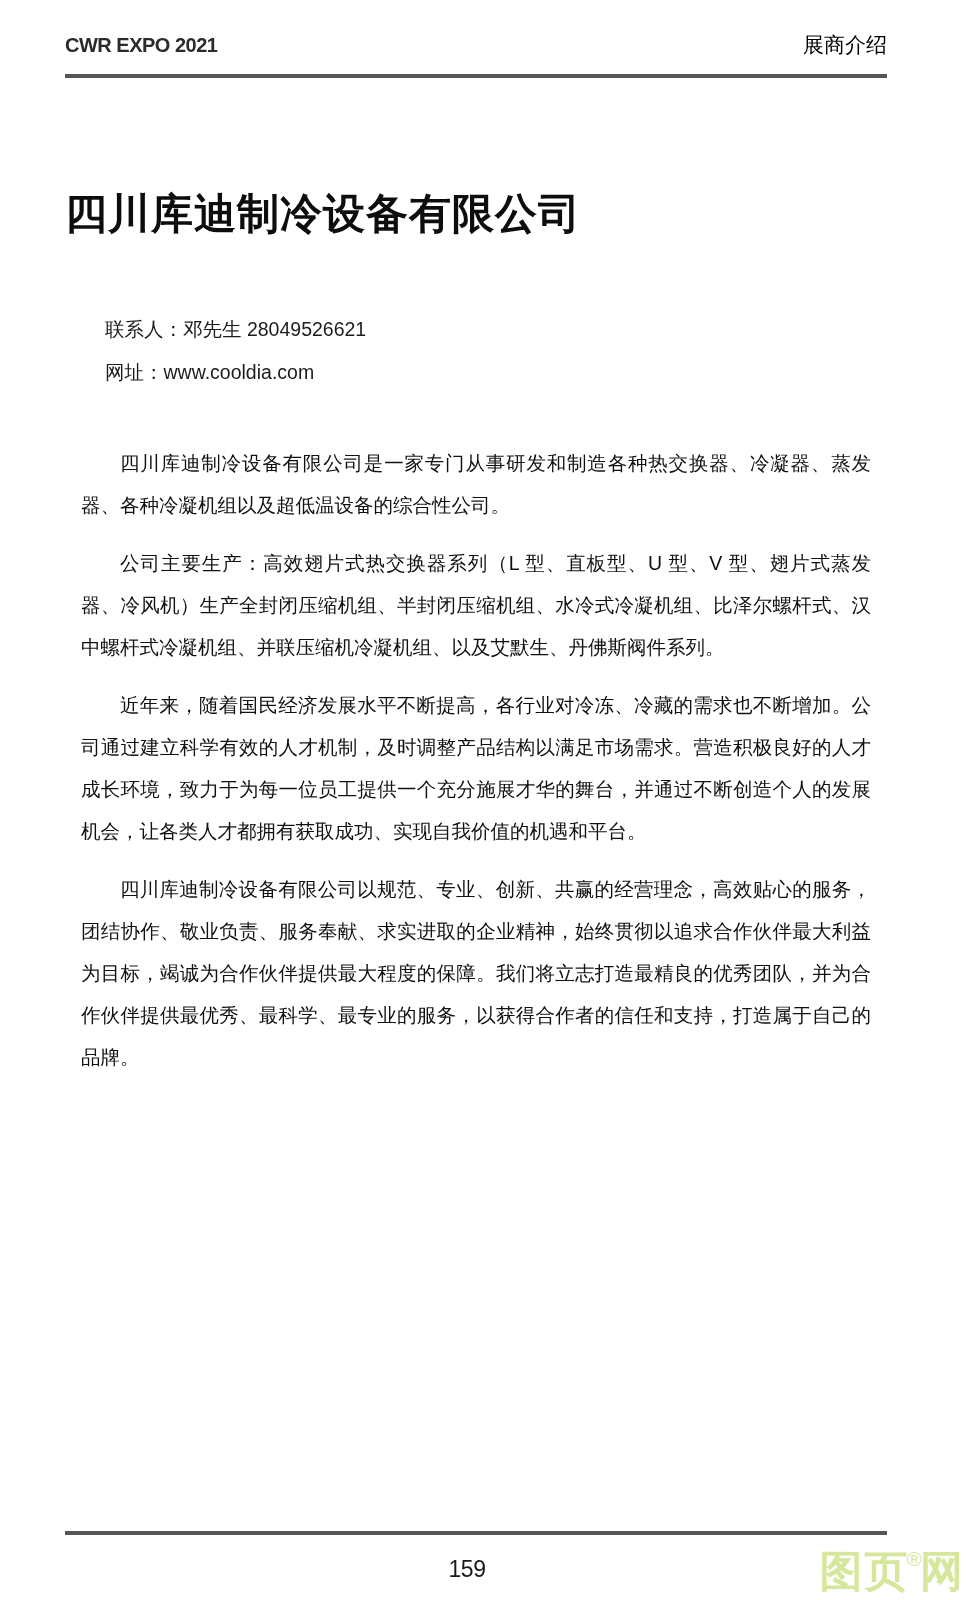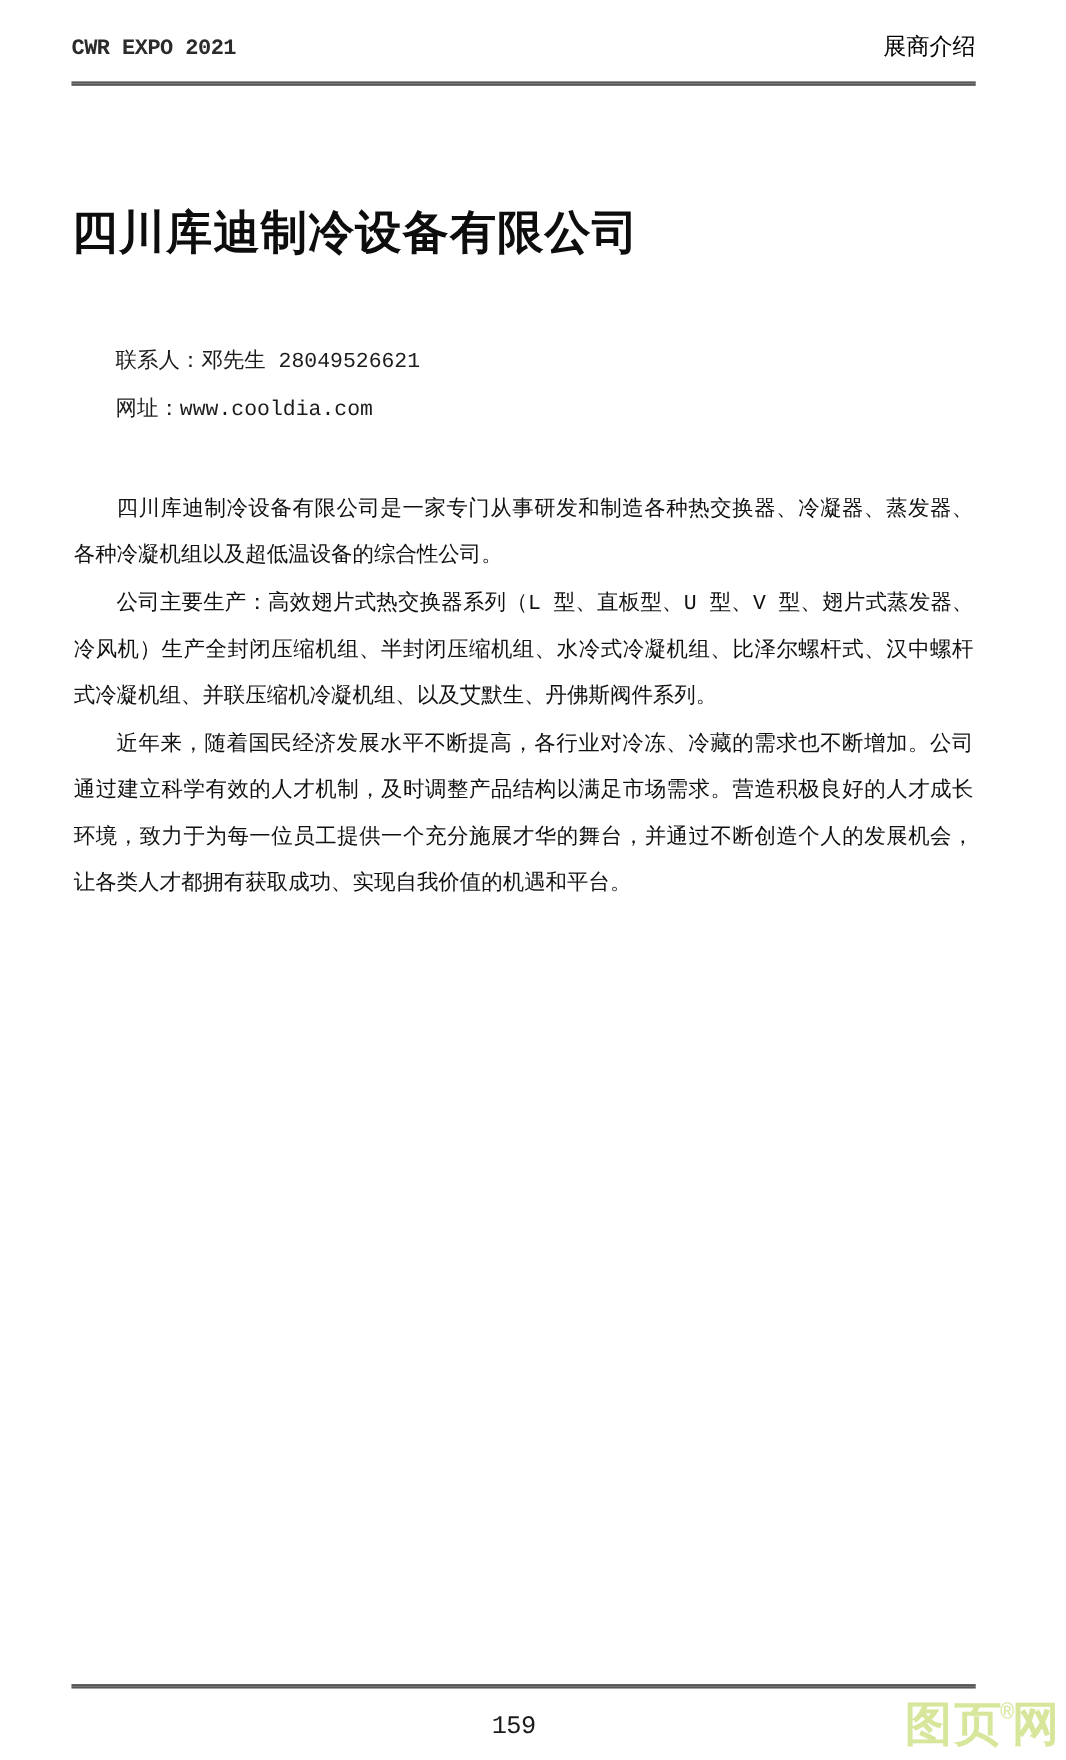--- a/index.html
+++ b/index.html
@@ -3,21 +3,21 @@
 <meta charset="utf-8">
 <style>
   * { margin: 0; padding: 0; box-sizing: border-box; }
   html, body { background: #ffffff; }
   .page {
     position: relative;
     width: 969px;
     height: 1600px;
     margin: 0 auto;
     background: #ffffff;
-    font-family: Liberation Mono, monospace;
+    font-family: Liberation Sans, sans-serif;
     color: #151515;
     overflow: hidden;
   }
   .content { padding: 0 82px 0 65px; }
 
   
   .header-bar {
     display: flex;
     justify-content: space-between;
     align-items: baseline;
@@ -70,21 +70,21 @@
   }
 
   
   .profile-body {
     margin-top: 48px;
     font-size: 19.5px;
     line-height: 42px;
     text-align: justify;
     color: #111111;
   }
-  .profile-body p { text-indent: 2em; margin: 2px; }
+  .profile-body p { text-indent: 2em; margin: 16px; }
 
   
   .footer-rule {
     position: absolute;
     left: 65px;
     right: 82px;
     top: 1531px;
   }
   .page-number {
     position: absolute;
@@ -135,20 +135,21 @@
 
     <div class="contact-block">
       <div>联系人：邓先生 28049526621</div>
       <div>网址：www.cooldia.com</div>
     </div>
 
     <div class="profile-body">
       <p>四川库迪制冷设备有限公司是一家专门从事研发和制造各种热交换器、冷凝器、蒸发器、各种冷凝机组以及超低温设备的综合性公司。</p>
       <p>公司主要生产：高效翅片式热交换器系列（L 型、直板型、U 型、V 型、翅片式蒸发器、冷风机）生产全封闭压缩机组、半封闭压缩机组、水冷式冷凝机组、比泽尔螺杆式、汉中螺杆式冷凝机组、并联压缩机冷凝机组、以及艾默生、丹佛斯阀件系列。</p>
       <p>近年来，随着国民经济发展水平不断提高，各行业对冷冻、冷藏的需求也不断增加。公司通过建立科学有效的人才机制，及时调整产品结构以满足市场需求。营造积极良好的人才成长环境，致力于为每一位员工提供一个充分施展才华的舞台，并通过不断创造个人的发展机会，让各类人才都拥有获取成功、实现自我价值的机遇和平台。</p>
+      <p>四川库迪制冷设备有限公司以规范、专业、创新、共赢的经营理念，高效贴心的服务，团结协作、敬业负责、服务奉献、求实进取的企业精神，始终贯彻以追求合作伙伴最大利益为目标，竭诚为合作伙伴提供最大程度的保障。我们将立志打造最精良的优秀团队，并为合作伙伴提供最优秀、最科学、最专业的服务，以获得合作者的信任和支持，打造属于自己的品牌。</p>
     </div>
 
   </div>
 
   <div class="rule footer-rule"></div>
 
   <div class="page-number">159</div>
 
   <div class="watermark">
     <span>图页</span><span class="reg">®</span><span>网</span>

